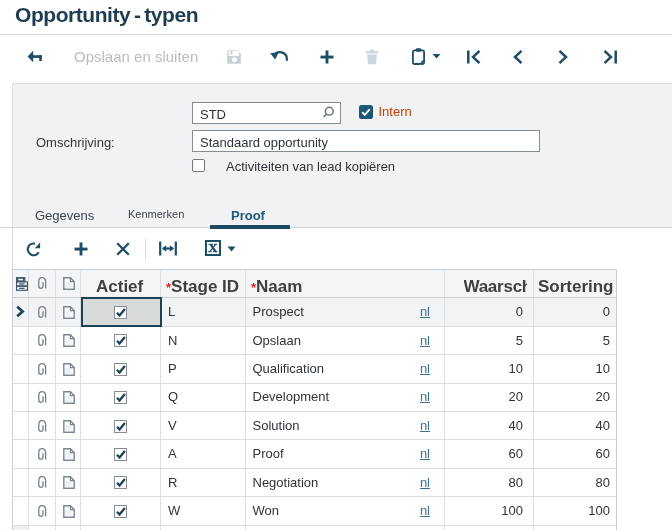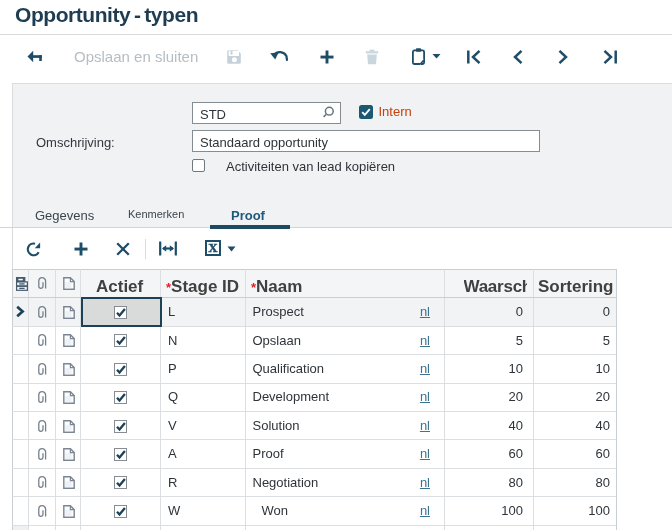--- a/index.html
+++ b/index.html
@@ -294,19 +294,19 @@
   <svg class="abs" style="left:63px; top:504.69999999999993px;" width="12" height="13" viewBox="0 0 12 13">
   <path d="M0.8 0.8 L7.4 0.8 L11.2 4.6 L11.2 12.2 L0.8 12.2 Z" fill="#fbfcfd" stroke="#7b8692" stroke-width="1.4"></path>
   <rect x="2.2" y="5.0" width="6.2" height="6.2" fill="#eff1f6"></rect>
   <path d="M7.4 0.8 L7.4 4.6 L11.2 4.6" fill="none" stroke="#7b8692" stroke-width="1.2"></path>
 </svg>
   <div class="abs" style="left:114px; top:504.8px; width:13px; height:13px; background:#fff; border:1px solid #878d93;"></div>
   <svg class="abs" style="left:114px; top:504.8px;" width="13" height="13" viewBox="0 0 13 13">
   <path d="M3.0 6.8 L5.5 9.5 L10.9 2.9" stroke="#1d4156" stroke-width="2.3" fill="none"></path>
 </svg>
   <div class="abs cellTxt" style="left:168px; top:502.9px;">W</div>
-  <div class="abs cellTxt" style="left:252.5px; top:502.9px;margin-left:9px;">Won</div>
+  <div class="abs cellTxt" style="left:252.5px; top:502.9px;">Won</div>
   <div class="abs" style="left:400px; top:502.9px; width:30px; text-align:right; font-size:13px;"><span style="color:#3c7391; text-decoration:underline;">nl</span></div>
   <div class="abs num" style="left:444px; top:502.9px; width:79px; text-align:right;">100</div>
   <div class="abs num" style="left:533px; top:502.9px; width:77px; text-align:right;">100</div>
   <div class="abs" style="left:13px; top:525.6px; width:15px; height:4.4px; background:#eff0f2;"></div>
 
 </div>
 
 </body></html>

